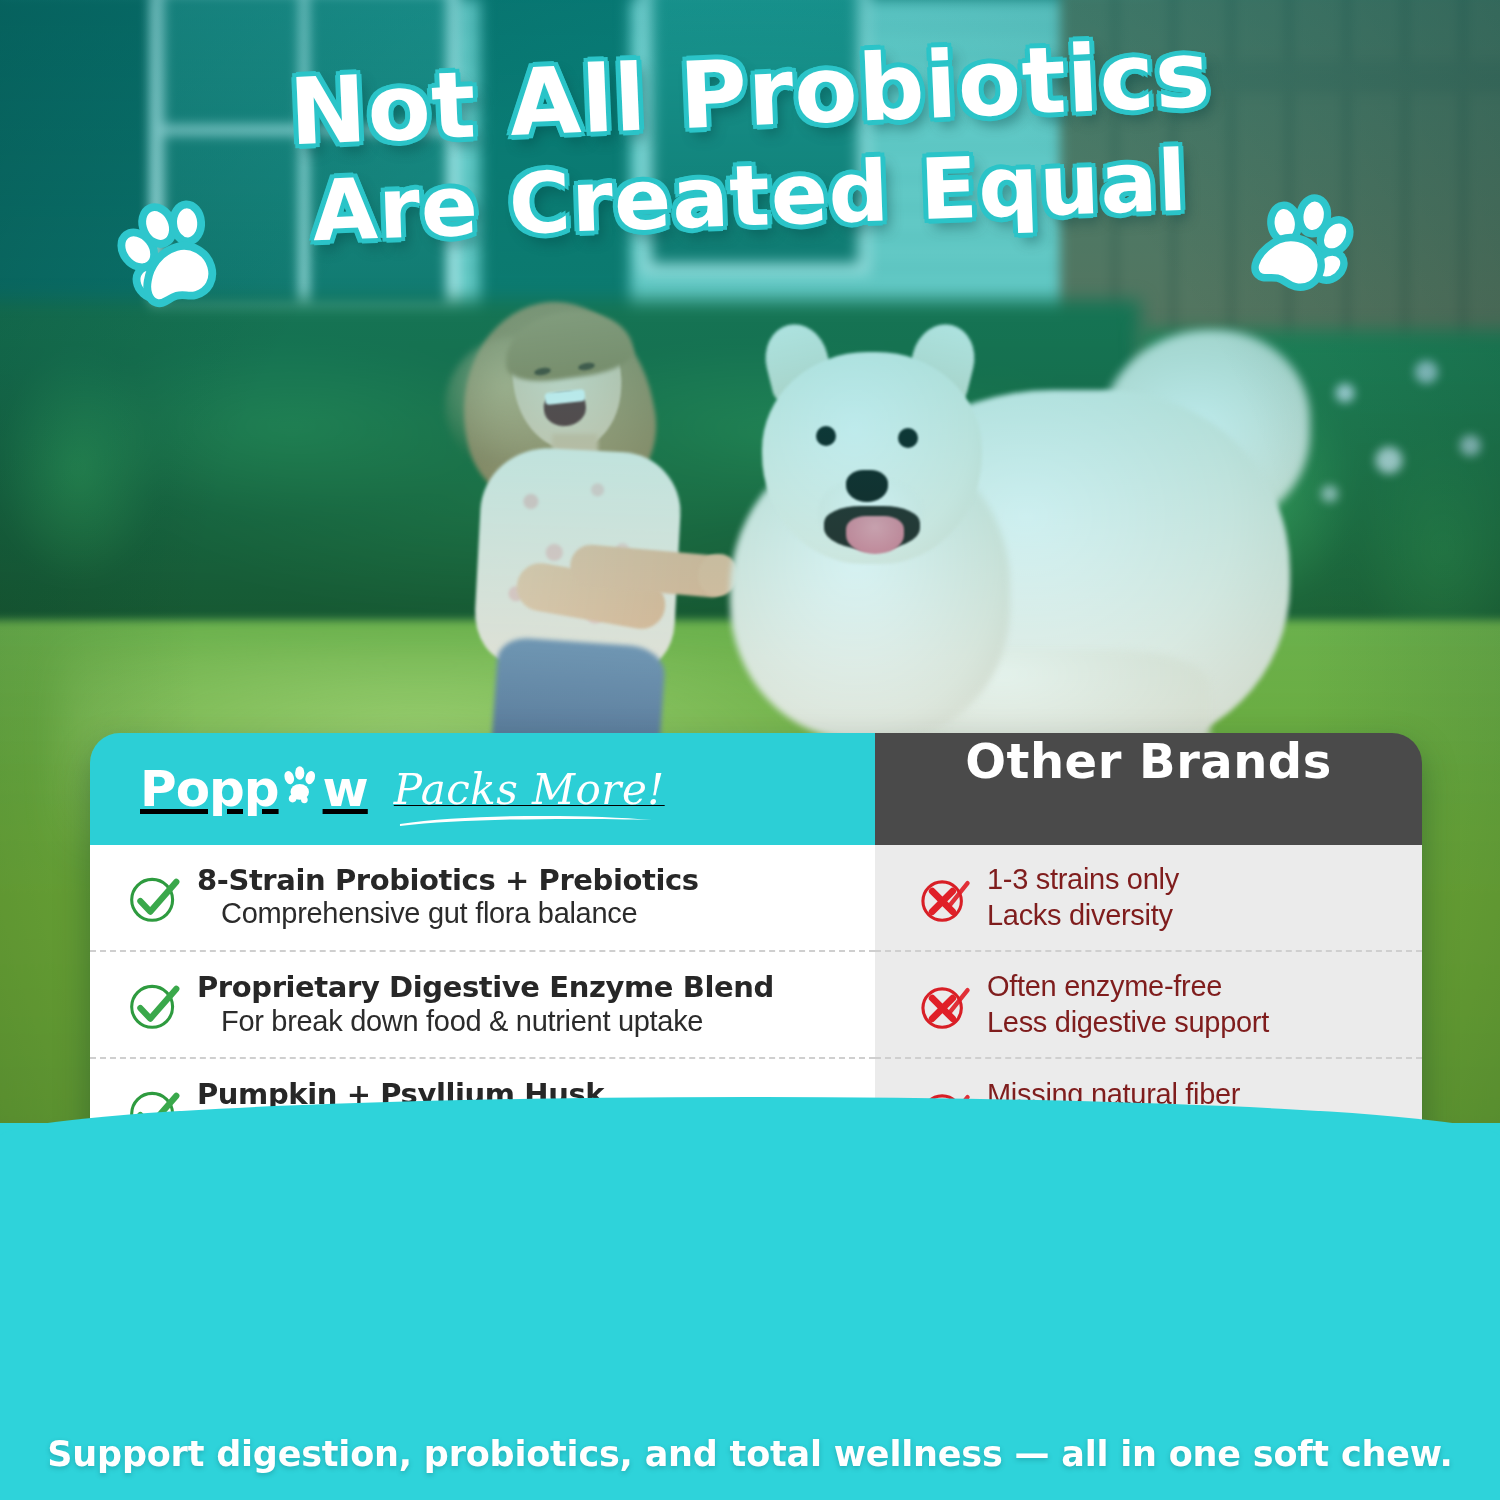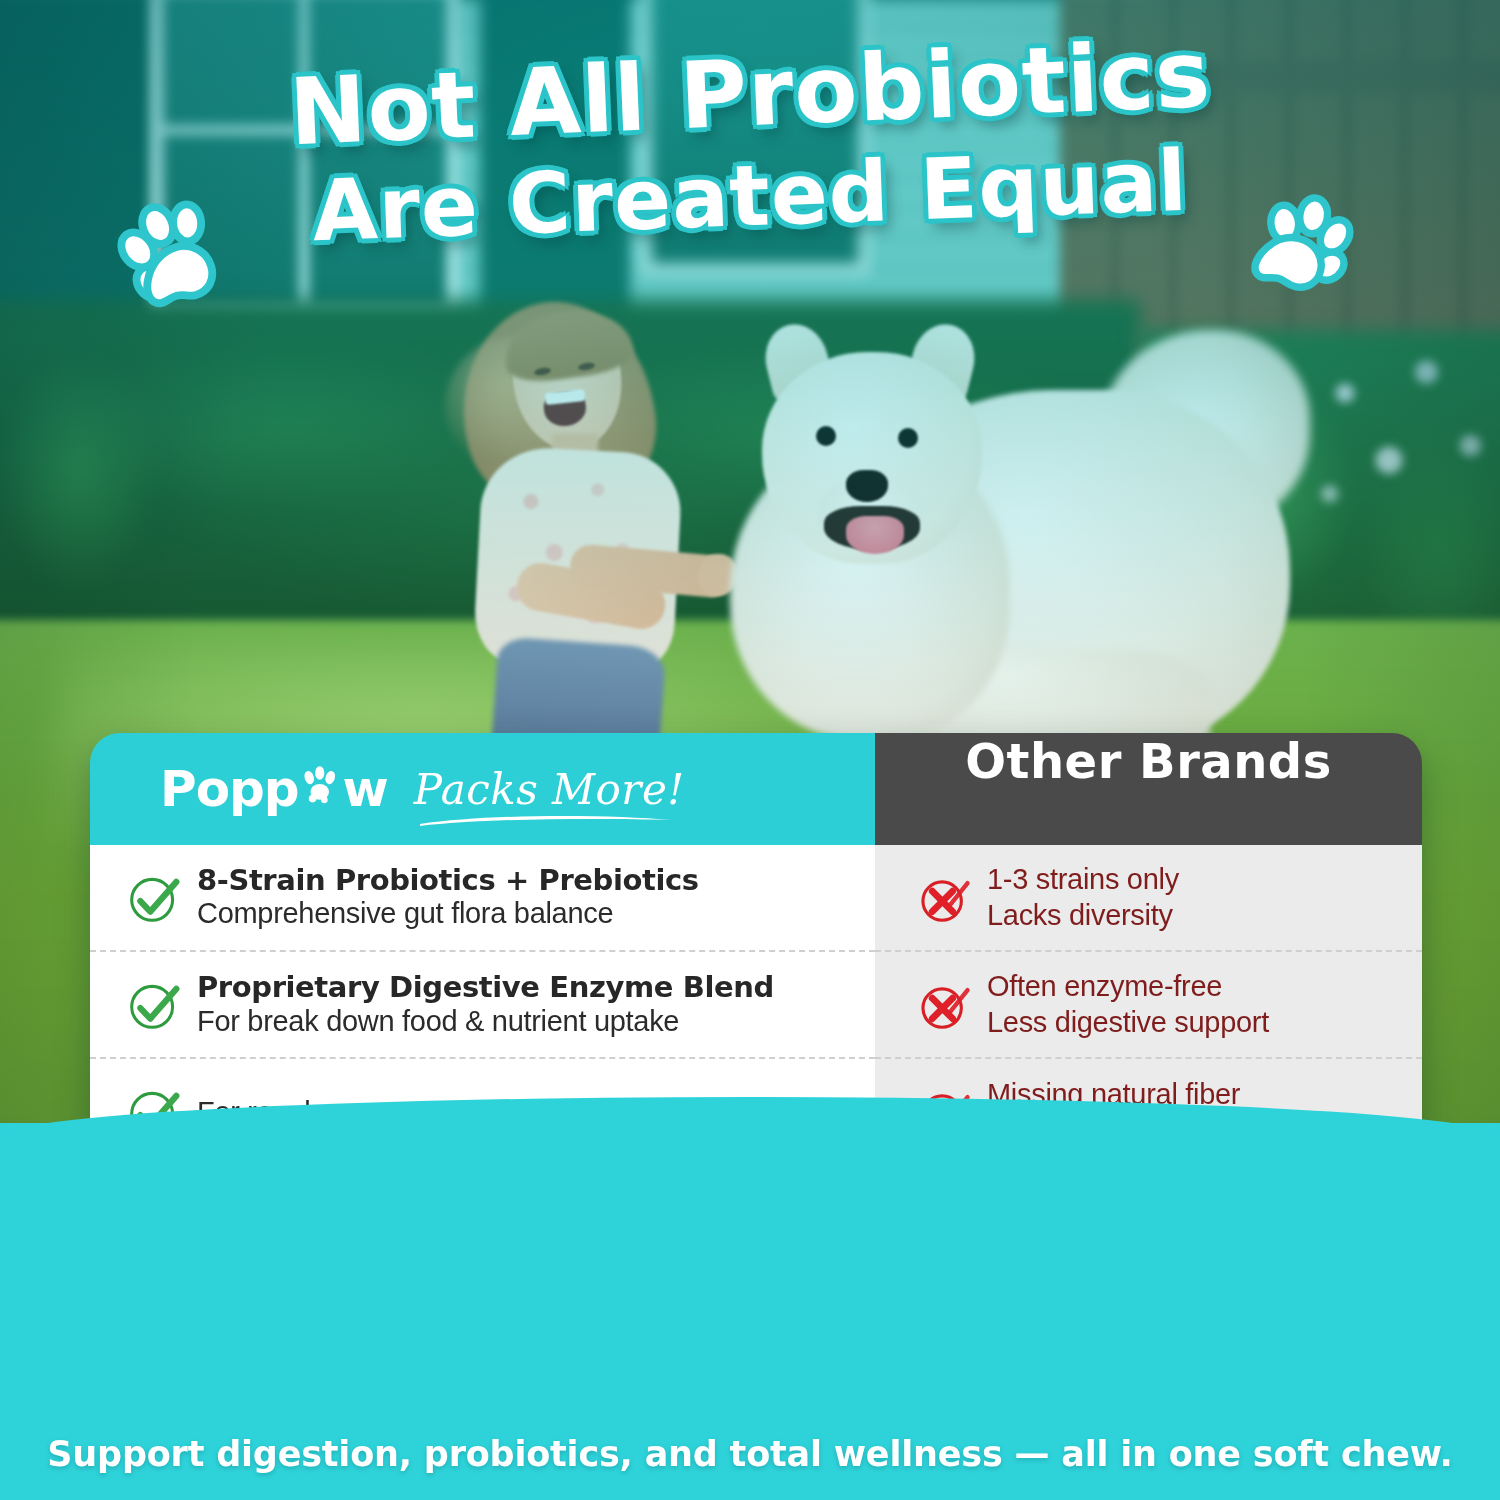--- a/index.html
+++ b/index.html
@@ -303,22 +303,23 @@
   
   #card {
     position:absolute; left:90px; top:733px; width:1332px; height:648px;
     border-radius:30px;
     overflow:hidden;
     box-shadow:0 14px 34px rgba(0,40,40,.34);
   }
   .card-head { display:flex; height:112px; }
   .head-left {
     width:785px; background:#2ccfd6;
-    display:flex; align-items:center; gap:26px; padding-left:70px;
+    display:flex; align-items:center; gap:26px; padding-left:50px;
     position:relative;
+    text-decoration:underline;
   }
   .head-right {
     flex:1; background:#4a4a4a;
     display:flex; justify-content:center;
   }
   .logo-word {
     font-family:"DejaVu Sans", sans-serif;
     font-weight:700; font-size:50px; color:#fff; letter-spacing:-1px;
     display:flex; align-items:center;
   }
@@ -353,20 +354,21 @@
   .row-text { display:flex; flex-direction:column; justify-content:center; }
   .pro-title {
     font-family:"DejaVu Sans", sans-serif;
     font-weight:700; font-size:29px; color:#272727; line-height:1.12;
     letter-spacing:-.4px;
   }
   .pro-sub {
     font-family:"Liberation Sans", sans-serif;
     font-weight:400; font-size:29px; color:#2b2b2b; line-height:1.2;
     letter-spacing:-.3px;
+    margin-left:24px;
   }
   .con-line {
     font-family:"Liberation Sans", sans-serif;
     font-weight:400; font-size:29px; color:#7f1d1d; line-height:1.22;
     letter-spacing:-.3px;
   }
 
   
   #band {
     position:absolute; left:0; top:1123px; width:1500px; height:377px;
@@ -526,20 +528,21 @@
           <div class="pro-sub">For break down food &amp; nutrient uptake</div>
         </div>
       </div>
 
       <div class="row">
         <svg class="mark" viewBox="0 0 100 100">
           <circle cx="47" cy="53" r="33" fill="none" stroke="#2e9b3f" stroke-width="5"></circle>
           <path d="M28 55 L44 72 L86 24" fill="none" stroke="#3aa84b" stroke-width="10" stroke-linecap="round" stroke-linejoin="round"></path>
         </svg>
         <div class="row-text">
+          <div class="pro-title">Pumpkin + Psyllium Husk</div>
           <div class="pro-sub">For regular, easy poops</div>
         </div>
       </div>
 
       <div class="row">
         <svg class="mark" viewBox="0 0 100 100">
           <circle cx="47" cy="53" r="33" fill="none" stroke="#2e9b3f" stroke-width="5"></circle>
           <path d="M28 55 L44 72 L86 24" fill="none" stroke="#3aa84b" stroke-width="10" stroke-linecap="round" stroke-linejoin="round"></path>
         </svg>
         <div class="row-text">

